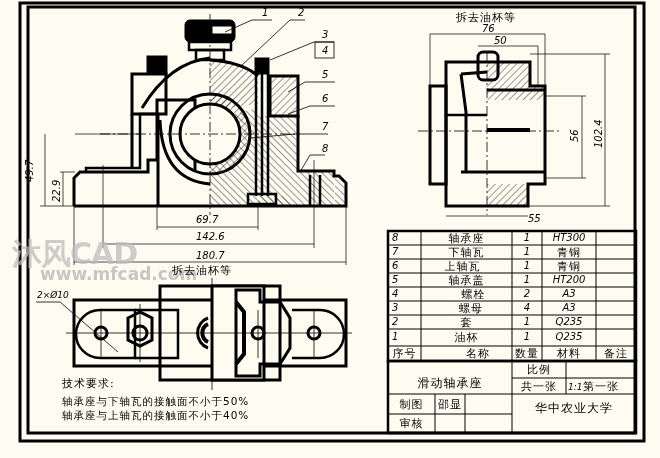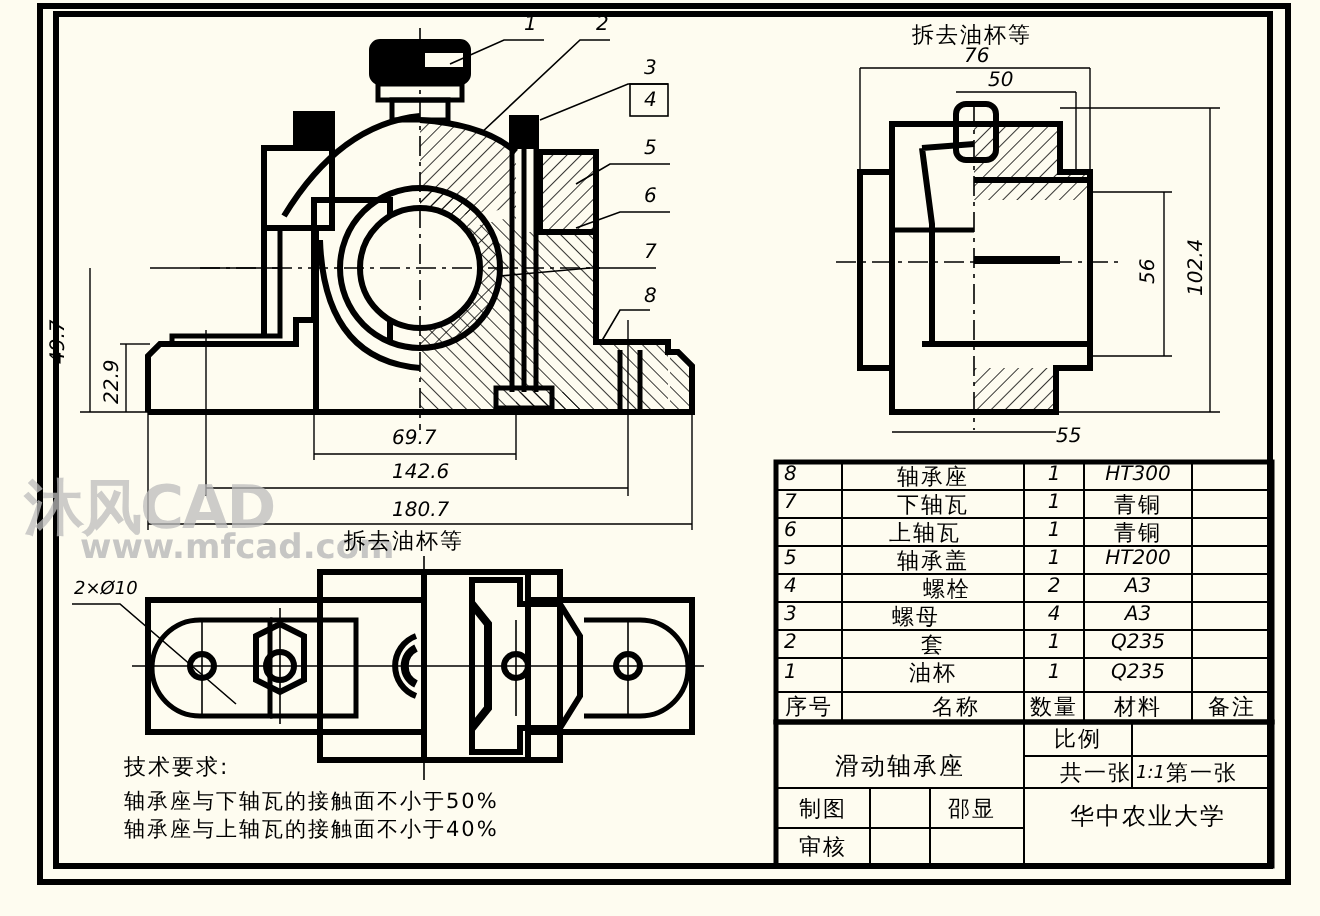--- a/index.html
+++ b/index.html
@@ -237,21 +237,21 @@
     <div class="cell num" style="left:542px;width:54px;top:275px;">HT200</div>
   </div>
   <div>
     <div class="cell num" style="left:392px;top:289px;">4</div>
     <div class="cell cjk" style="left:421px;width:105px;top:289px;">螺栓</div>
     <div class="cell num" style="left:512px;width:30px;top:289px;">2</div>
     <div class="cell num" style="left:542px;width:54px;top:289px;">A3</div>
   </div>
   <div>
     <div class="cell num" style="left:392px;top:303px;">3</div>
-    <div class="cell cjk" style="left:407px;width:102px;top:303px;text-align:center;">螺母</div>
+    <div class="cell cjk" style="left:420px;width:102px;top:303px;text-align:center;">螺母</div>
     <div class="cell num" style="left:512px;width:30px;top:303px;">4</div>
     <div class="cell num" style="left:542px;width:54px;top:303px;">A3</div>
   </div>
   <div>
     <div class="cell num" style="left:392px;top:317px;">2</div>
     <div class="cell cjk" style="left:421px;width:91px;top:317px;">套</div>
     <div class="cell num" style="left:512px;width:30px;top:317px;">1</div>
     <div class="cell num" style="left:542px;width:54px;top:317px;">Q235</div>
   </div>
   <div>
@@ -266,19 +266,19 @@
     <div class="cell cjk" style="left:512px;width:30px;top:348px;">数量</div>
     <div class="cell cjk" style="left:542px;width:54px;top:348px;">材料</div>
     <div class="cell cjk" style="left:596px;width:40px;top:348px;">备注</div>
   </div>
 </div>
 
 <div>
   <div class="cell cjk" style="left:388px;width:124px;top:377px;font-size:12px;">滑动轴承座</div>
   <div class="cell cjk" style="left:512px;width:54px;top:364px;">比例</div>
   <div class="cell num" style="left:568px;top:383px;font-size:9px;">1:1</div>
-  <div class="cell cjk" style="left:512px;width:54px;top:381px;text-align:right;">共一张</div>
+  <div class="cell cjk" style="left:512px;width:54px;top:381px;">共一张</div>
   <div class="cell cjk" style="left:566px;width:70px;top:381px;">第一张</div>
   <div class="cell cjk" style="left:388px;width:47px;top:399px;">制图</div>
-  <div class="cell cjk" style="left:435px;width:30px;top:399px;margin-left:36px;">邵显</div>
+  <div class="cell cjk" style="left:435px;width:30px;top:399px;">邵显</div>
   <div class="cell cjk" style="left:388px;width:47px;top:418px;">审核</div>
   <div class="cell cjk" style="left:512px;width:124px;top:402px;font-size:12px;">华中农业大学</div>
 </div>
 
 </body></html>

